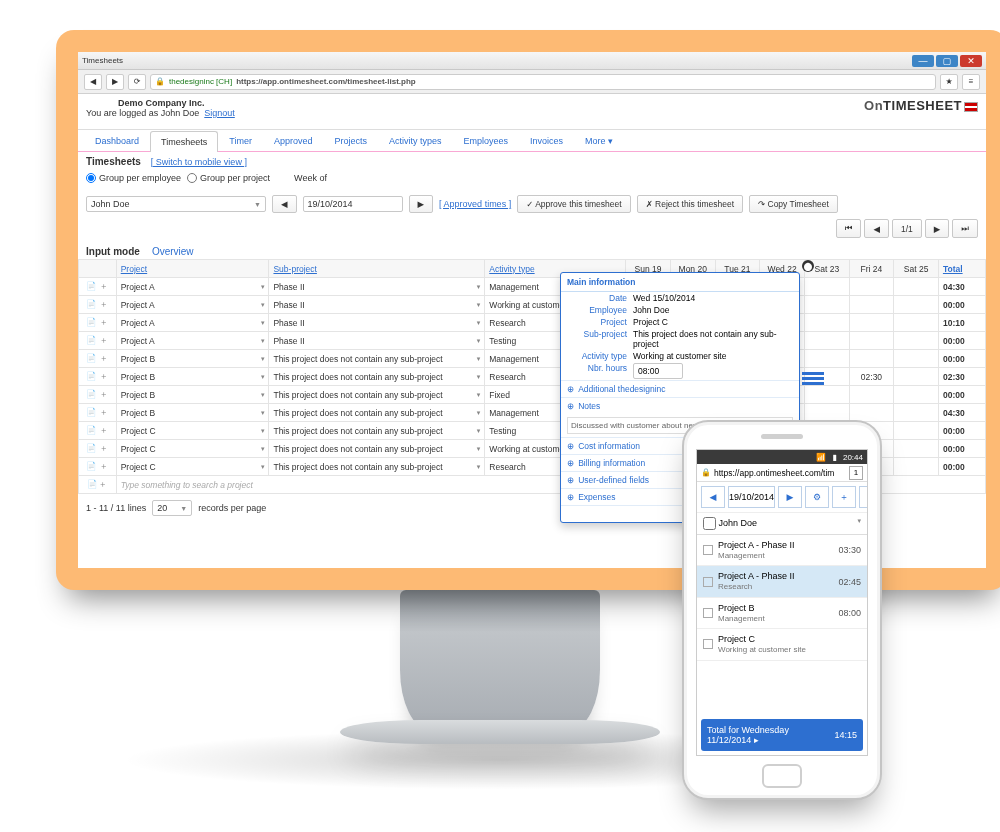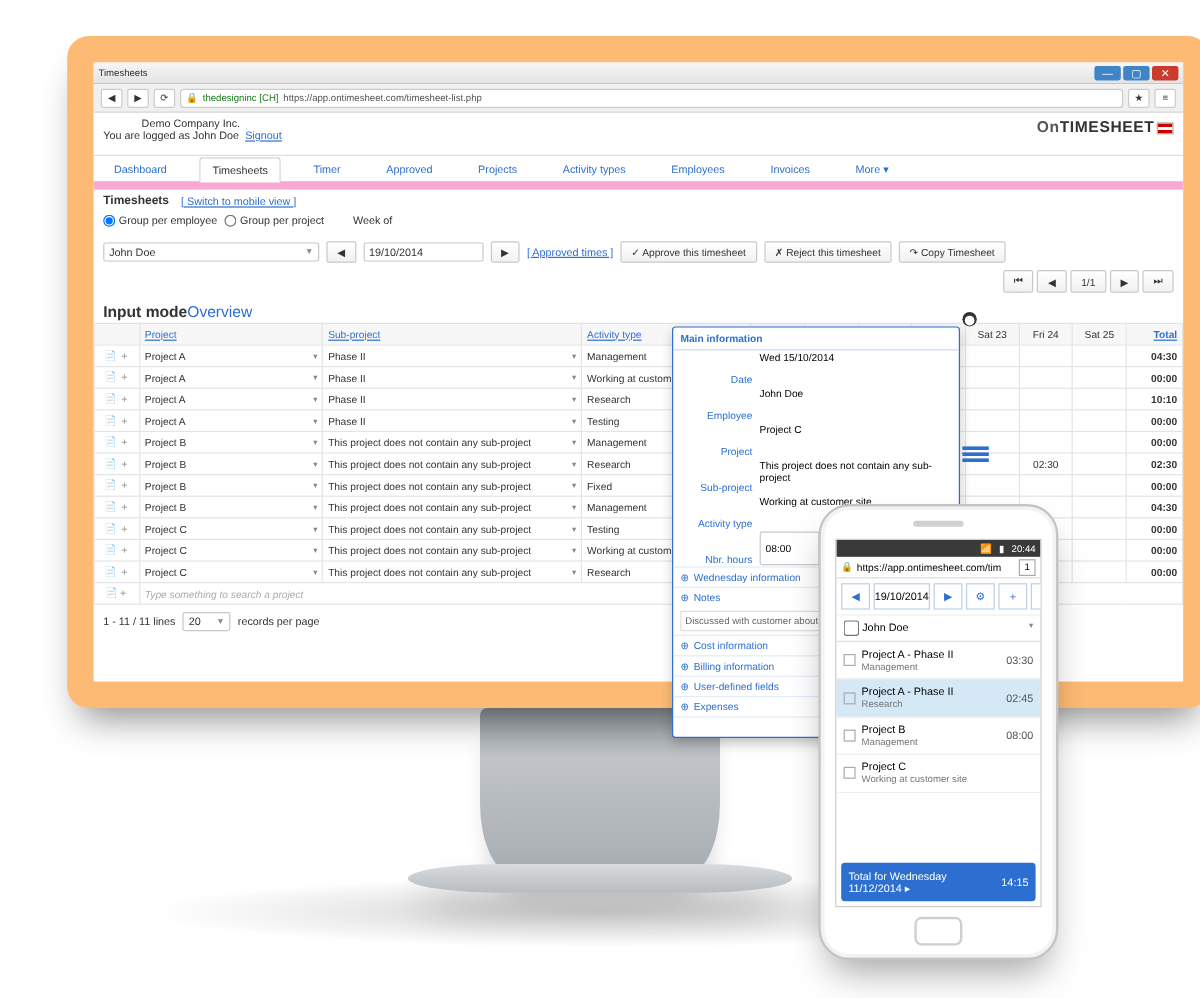--- a/index.html
+++ b/index.html
@@ -96,29 +96,29 @@
   }
   .lock { color:#2a8a2a; font-size:8px; }
   .url-label { font-size:8px;color:#1a7a1a;white-space:nowrap; }
 
   
   .app-header {
     height:36px;border-bottom:1px solid #ddd;background:#fff;
     display:flex;justify-content:space-between;align-items:flex-start;padding:4px 8px;
   }
   .company { font-size:9px; }
-  .company .name { font-weight:normal;padding-left:32px; }
+  .company .name { font-weight:bold;padding-left:32px; }
   .logo { font-size:13px;font-weight:bold;letter-spacing:.5px; }
   .logo .on { color:#555; }
   .logo .sheet { color:#333; }
   .logo-flag { display:inline-block;width:14px;height:10px;background:linear-gradient(#c00 33%,#fff 33% 66%,#c00 66%);vertical-align:middle;margin-left:2px;border:1px solid #aaa;}
 
   
   .tabs {
-    display:flex;gap:16px;font-size:9px;color:#2d6fd0;border-bottom:7px solid #f9a8d4;padding:0 6px;
+    display:flex;gap:0;font-size:9px;color:#2d6fd0;border-bottom:1px solid #f9a8d4;padding:0 6px;
   }
   .tab { padding:5px 10px;cursor:pointer;border:1px solid transparent;border-bottom:none;}
   .tab.active { color:#333;border-color:#ccc;background:#fff;border-radius:3px 3px 0 0;position:relative;top:1px;}
 
   
   .section-title-row { display:flex;align-items:center;gap:10px;padding:4px 8px;font-size:9px;}
   .section-title-row b { font-size:10px;}
   .link { color:#2d6fd0;text-decoration:underline;cursor:pointer;}
 
   .toolbar {
@@ -131,29 +131,29 @@
     padding:3px 8px;border-radius:2px;font-size:8.5px;color:#333;
     display:inline-flex;align-items:center;gap:3px;cursor:pointer;
   }
   .select {
     border:1px solid #c8c8c8;padding:2px 4px;border-radius:2px;background:#fff;
     display:flex;align-items:center;justify-content:space-between;min-width:100px;
   }
   .date-input { width:70px;text-align:center; }
   .toolbar-right { margin-left:auto;display:flex;gap:3px; }
 
-  .mode-tabs { display:flex;padding:2px 8px;font-size:13px;color:#2d6fd0; }
+  .mode-tabs { display:flex;gap:12px;padding:2px 8px;font-size:10px;color:#2d6fd0; }
   .mode-tabs .active { color:#333;font-weight:bold; }
 
   
   .grid { width:100%;border-collapse:collapse;font-size:8.5px; }
   .grid th,.grid td { border:1px solid #e4e4e4;padding:2px 4px;height:18px;white-space:nowrap;overflow:hidden;text-overflow:ellipsis; }
   .grid th { background:#f7f7f7;text-align:left;font-weight:normal;color:#2d6fd0;text-decoration:underline; }
   .grid th.day, .grid td.day { text-align:center;width:38px;color:#333;text-decoration:none; }
-  .grid th.total,.grid td.total { text-align:right;font-weight:bold;width:40px; }
+  .grid th.total,.grid td.total { text-align:left;font-weight:bold;width:40px; }
   .row-actions { width:26px;text-align:center;color:#888; }
   .row-actions span { cursor:pointer;margin:0 1px; }
   .col-proj { width:130px; }
   .col-sub { width:160px; }
   .col-act { width:120px; }
   .cell-select { display:flex;align-items:center;justify-content:space-between;gap:2px; }
   .caret { font-size:7px;color:#888; }
   .pager { padding:6px 8px;font-size:9px;display:flex;align-items:center;gap:6px; }
 
   
@@ -163,21 +163,21 @@
     width:240px;
     background:#fff;
     border:1px solid #2d6fd0;
     border-radius:3px;
     font-size:8.5px;
     box-shadow:0 4px 10px rgba(0,0,0,.2);
     z-index:5;
   }
   .popover .hdr { color:#2d6fd0;font-weight:bold;padding:4px 6px;border-bottom:1px solid #c6ddf5; }
   .popover .kv { display:flex;gap:6px;padding:1px 6px;font-size:8.5px; }
-  .popover .kv .k { color:#2d6fd0;width:60px;text-align:right;margin-top:18px; }
+  .popover .kv .k { color:#2d6fd0;width:60px;text-align:right; }
   .popover .sect { color:#2d6fd0;padding:3px 6px;border-top:1px solid #e1ecf8;display:flex;align-items:center;gap:4px; }
   .popover .note-box { margin:3px 6px;padding:3px;border:1px solid #ddd;min-height:14px;font-size:8px;color:#666; }
   .popover .apply { text-align:right;padding:3px 6px;color:#555;border-top:1px solid #e1ecf8; }
   .pop-pin {
     position:absolute; left:802px; top:260px; width:12px;height:12px;border-radius:50%;
     background:#333;display:flex;align-items:center;justify-content:center;color:#fff;font-size:8px;z-index:6;
   }
   .pop-handle {
     position:absolute; left:802px; top:372px; width:22px;height:22px;
     display:flex;flex-direction:column;gap:2px;z-index:6;
@@ -242,21 +242,21 @@
       </div>
     </div>
 
     <div class="address-bar">
       <div class="nav-btn">◀</div>
       <div class="nav-btn">▶</div>
       <div class="nav-btn">⟳</div>
       <div class="url-box">
         <span class="lock">🔒</span>
         <span class="url-label">thedesigninc [CH]</span>
-        <span style="color:#555;">https://app.ontimesheet.com/timesheet-list.php</span>
+        <span style="color:#555;font-weight:bold;">https://app.ontimesheet.com/timesheet-list.php</span>
       </div>
       <div class="nav-btn">★</div>
       <div class="nav-btn">≡</div>
     </div>
 
     <div class="app-header">
       <div class="company">
         <div class="name">Demo Company Inc.</div>
         <span>You are logged as John Doe</span>
         &nbsp;<span class="link">Signout</span>
@@ -714,21 +714,21 @@
       <span>Working at customer site</span>
     </div>
   <div class="kv">
       <span class="k">Nbr. hours</span>
     <span class="select" style="min-width:50px">
         <span>08:00</span>
       </span>
   </div>
   <div class="sect">
       <span>⊕</span>
-      <span>Wednesday information</span>
+      <span>Additional thedesigninc</span>
     </div>
   <div class="sect">
       <span>⊕</span>
       <span>Notes</span>
     </div>
   <div class="note-box">Discussed with customer about new layout</div>
   <div class="sect">
       <span>⊕</span>
       <span>Cost information</span>
     </div>

